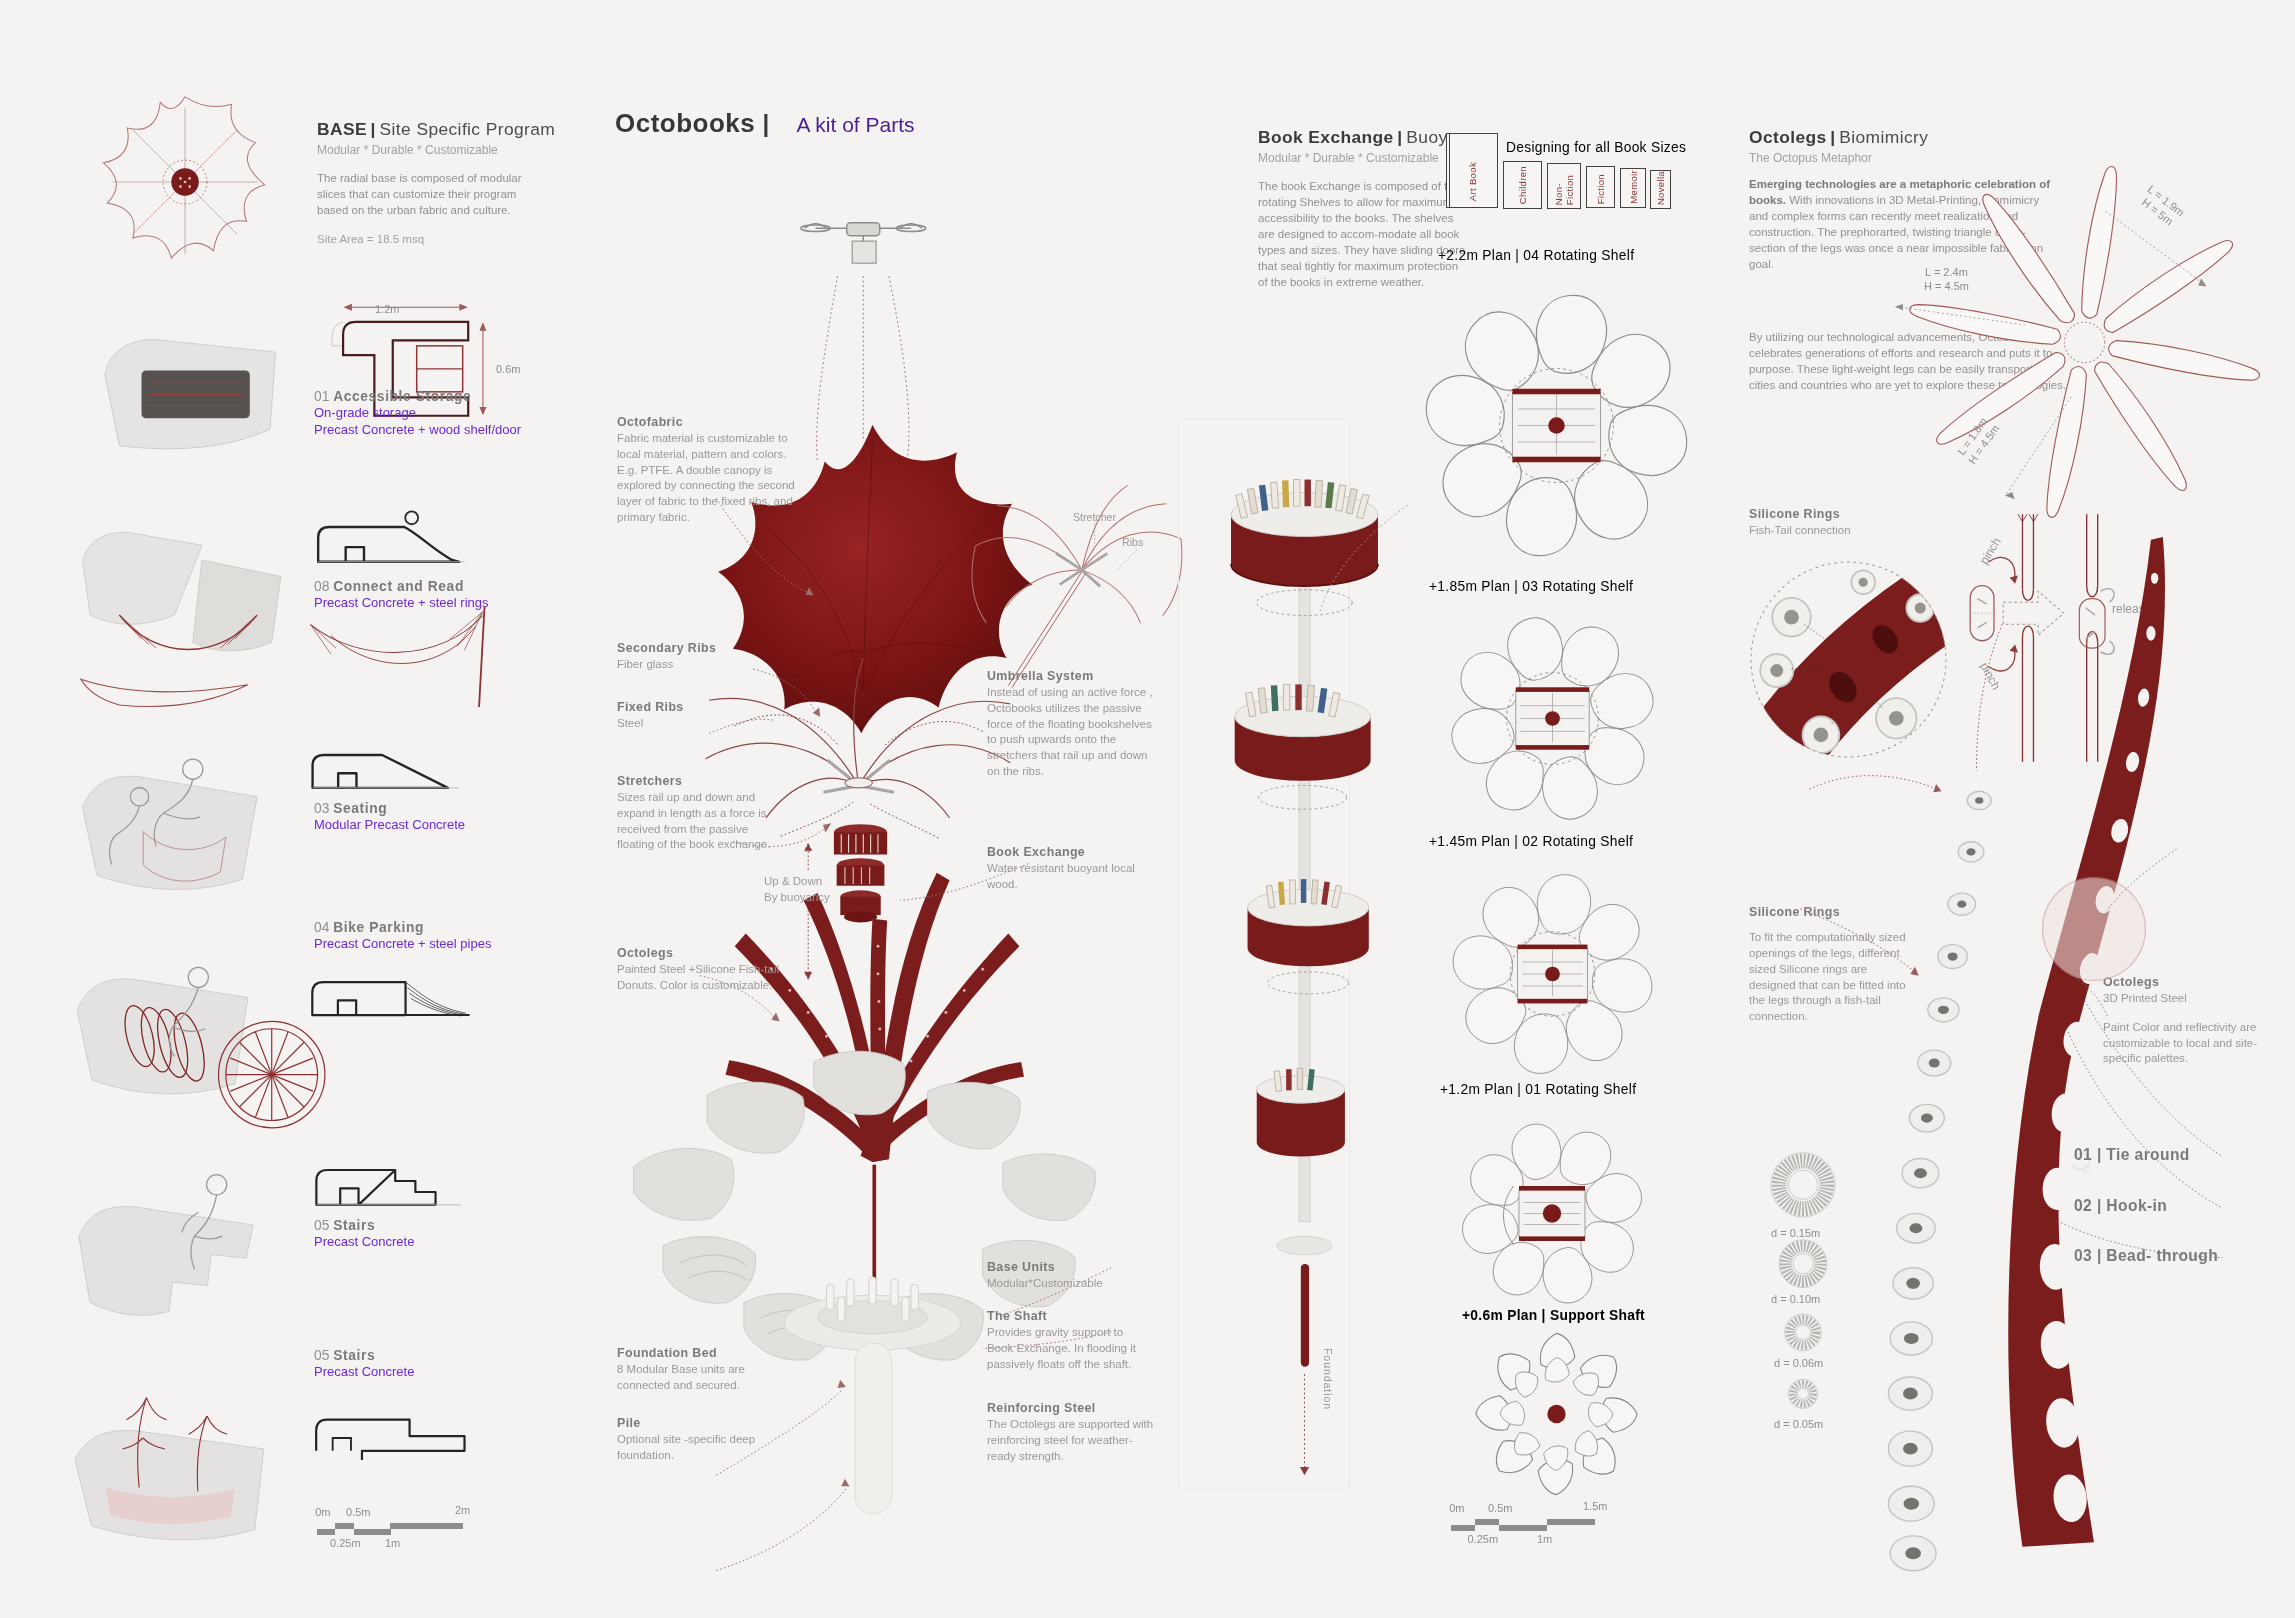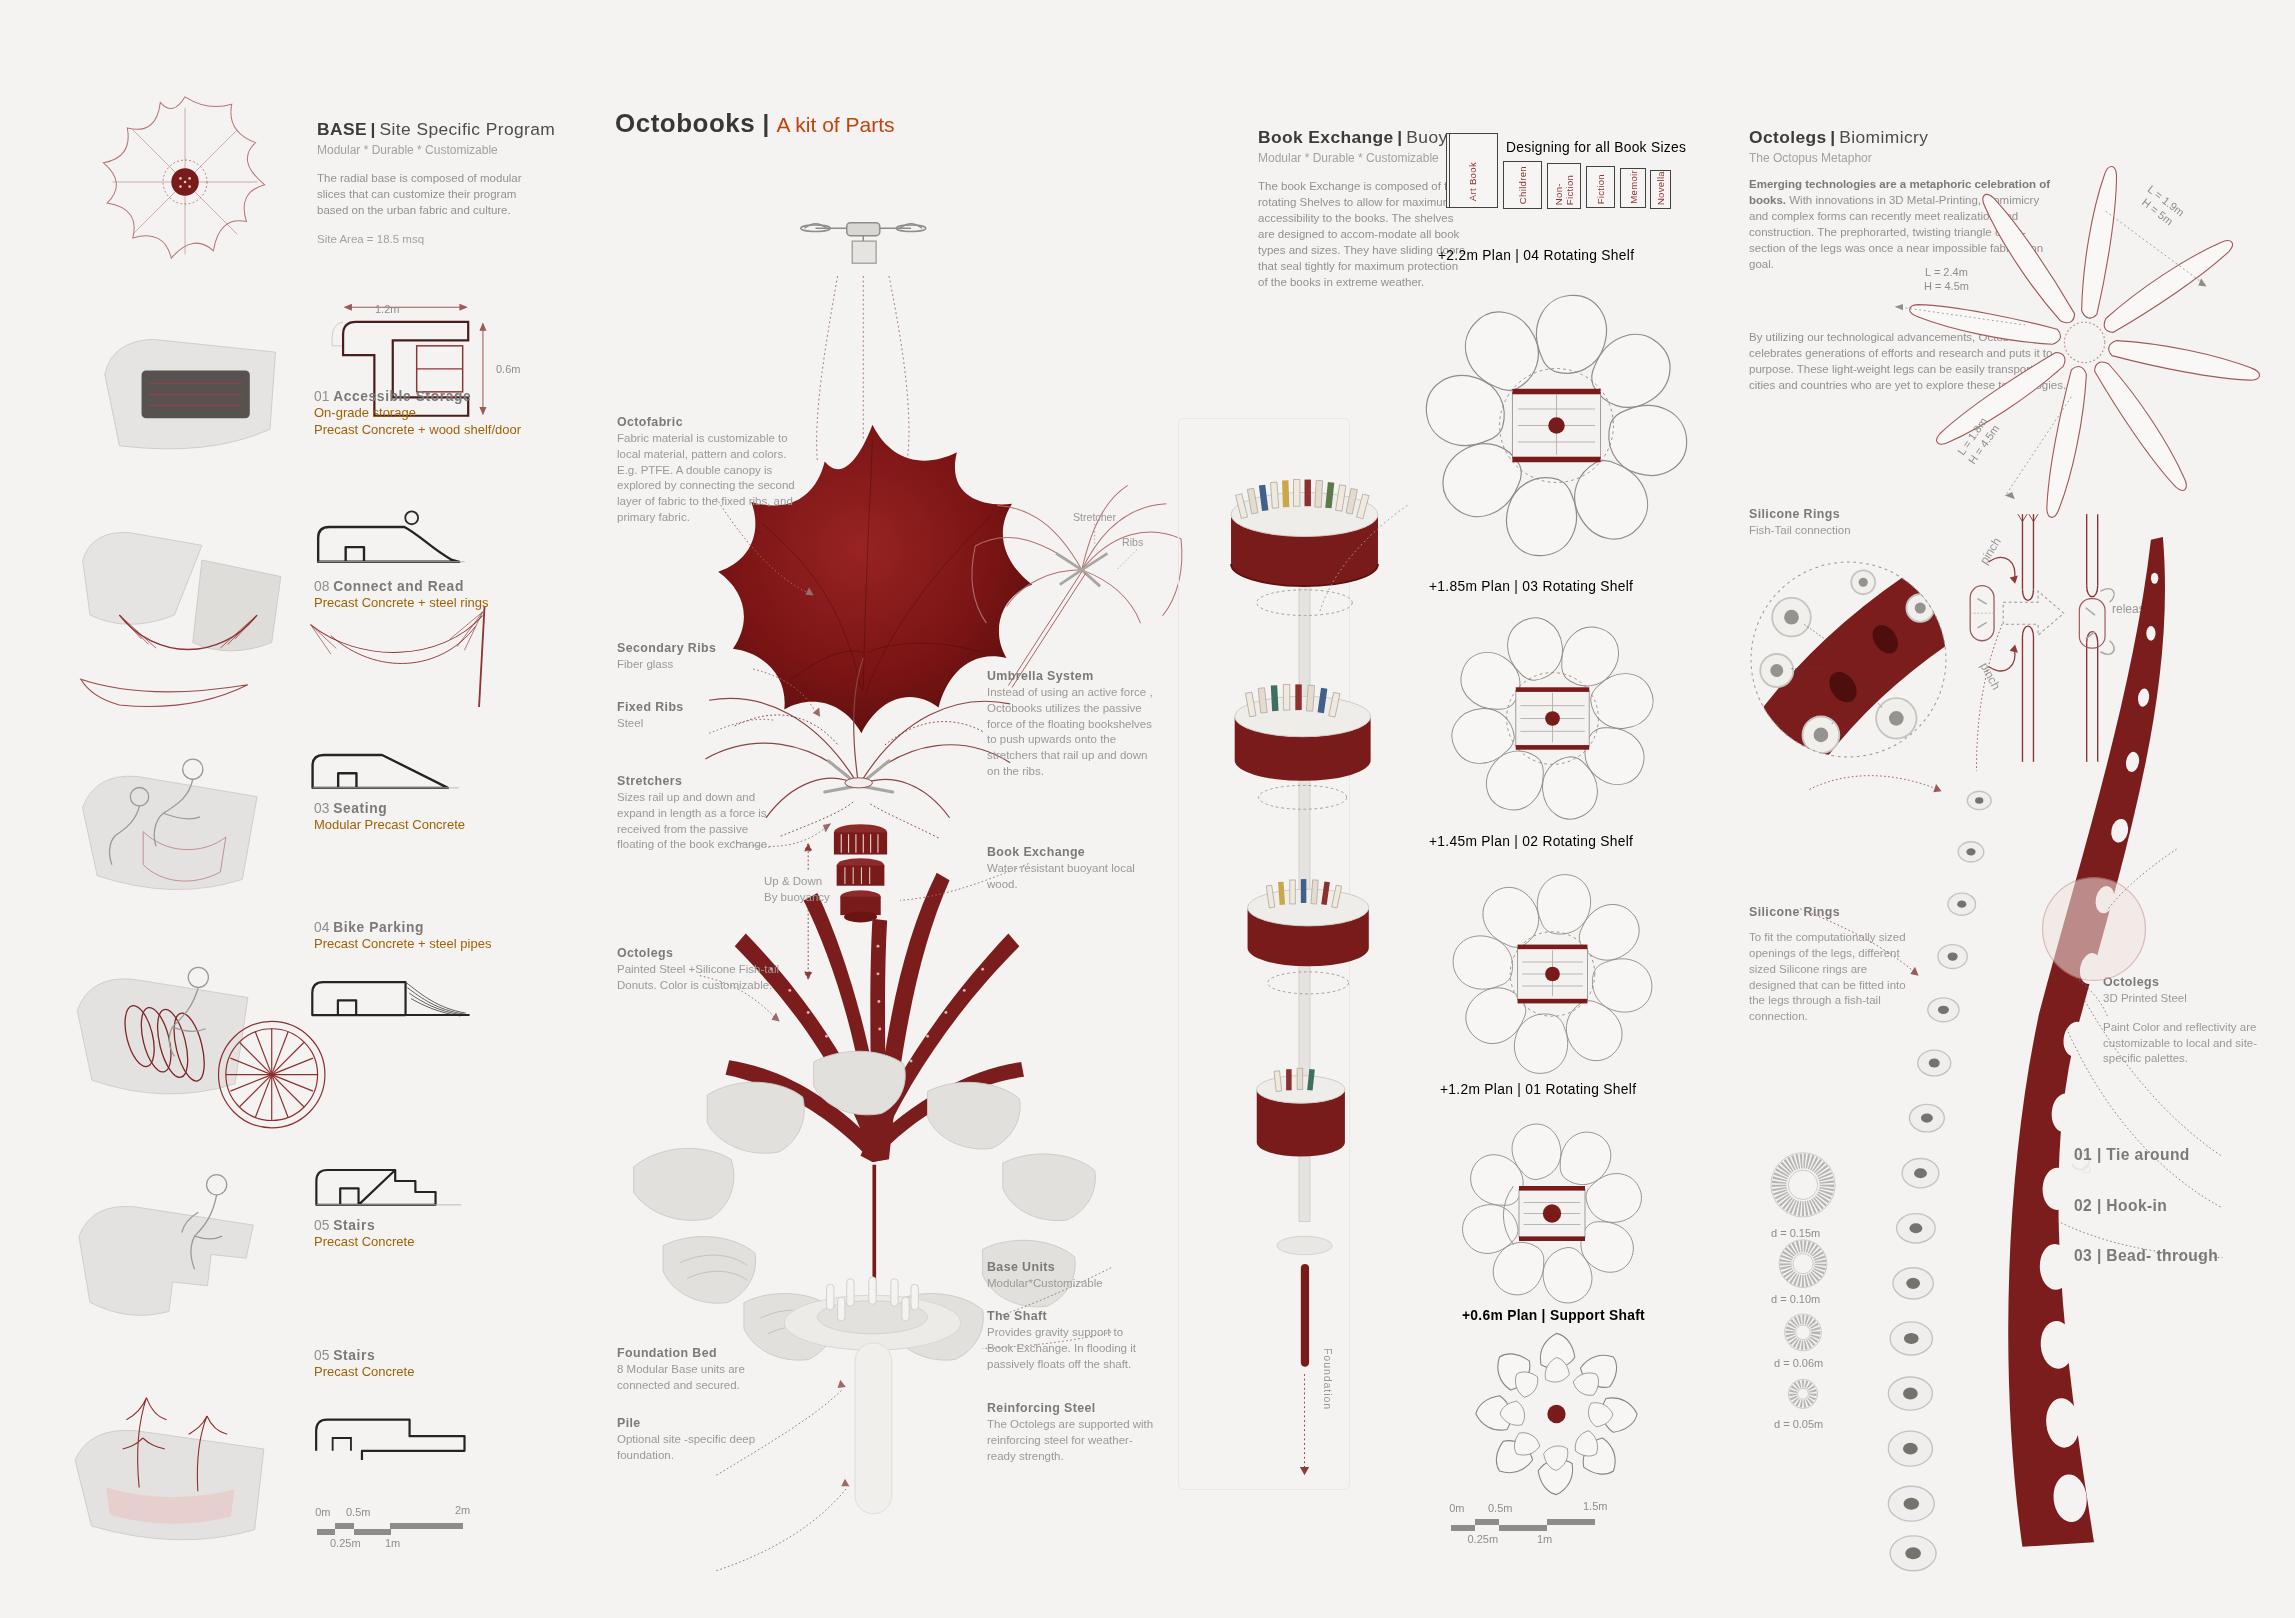--- a/index.html
+++ b/index.html
@@ -9,28 +9,28 @@
   
   .h1{font-size:17.4px;letter-spacing:0.4px;color:#3d3b3a;font-weight:bold;white-space:nowrap;}
   .h1 .lt{font-weight:normal;color:#4e4c4a;}
   .h1 .dv{font-weight:bold;color:#3d3b3a;padding:0 3.7px;}
   .tagline{font-size:12px;color:#a3a19e;margin-top:2.8px;}
   .para{font-size:11.5px;line-height:1.4;color:#939190;}
   .ann-t{font-size:12.4px;font-weight:bold;letter-spacing:0.4px;color:#7c7a78;}
   .ann-x{font-size:11.5px;line-height:1.38;color:#9b9997;margin-top:1.8px;}
   .item-head{font-size:13.8px;color:#918f8c;white-space:nowrap;}
   .item-head b{color:#7c7a78;letter-spacing:0.6px;}
-  .item-sub{font-size:13px;line-height:1.32;color:#a16207;}
+  .item-sub{font-size:13px;line-height:1.32;color:#6d28d9;}
   .plan-label{font-size:13.8px;color:#000000;letter-spacing:0.3px;white-space:nowrap;}
   .small-lbl{font-size:10.6px;color:#999795;white-space:nowrap;}
   .dimtxt{font-size:11px;color:#8f8d8a;white-space:nowrap;}
   .board-title{white-space:nowrap;}
   .board-title .m{font-size:26px;font-weight:bold;color:#393736;letter-spacing:0.5px;}
   .board-title .d{font-size:24px;font-weight:bold;color:#393736;padding:0 7.3px;}
-  .board-title .s{font-size:21px;color:#c2410c;}
+  .board-title .s{font-size:21px;color:#4c1d95;margin-left:20px;}
   .vtext{writing-mode:vertical-rl;}
   .vtext-up{writing-mode:vertical-rl;transform:rotate(180deg);}
   .conn-lbl{font-size:15.6px;font-weight:bold;color:#7c7a78;letter-spacing:0.4px;white-space:nowrap;}
   .booktag{font-size:9.6px;color:#8d3434;letter-spacing:0.3px;}
   
   .sb-seg{position:absolute;height:6.4px;background:#8e8c8a;}
   .sb-lbl{position:absolute;font-size:11px;color:#8f8d8a;white-space:nowrap;}
   
   .bookbox{position:absolute;border:1.5px solid #44423f;background:#f6f5f3;display:flex;align-items:flex-end;justify-content:center;box-sizing:border-box;}
   .bookbox .spine{position:absolute;left:1.8px;top:0;bottom:0;width:0.9px;background:#44423f;}

